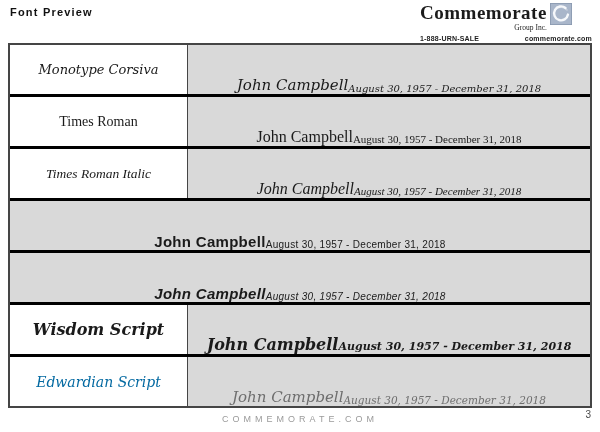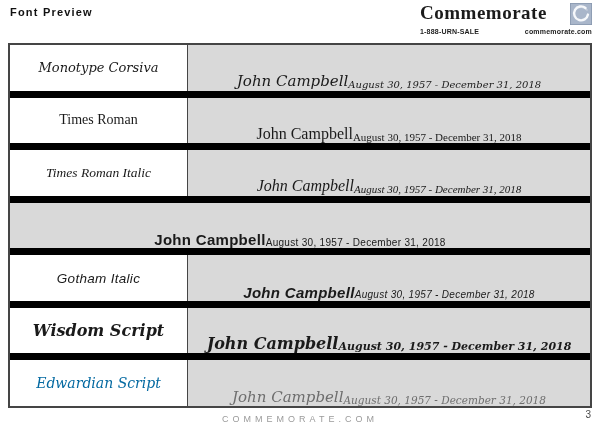--- a/index.html
+++ b/index.html
@@ -21,21 +21,21 @@
     letter-spacing: 1.2px;
     color: #111;
   }
   .logo-block {
     position: absolute;
     right: 8px; top: 3px;
     width: 172px;
   }
   .logo-row {
     display: flex;
-    justify-content: space-between;
+    justify-content: flex-start;
     align-items: flex-start;
     gap: 3px;
   }
   .logo-text { text-align: right; }
   .brand {
     font-family: "Liberation Serif", serif;
     font-weight: bold;
     font-size: 19px;
     line-height: 1;
     letter-spacing: 0.5px;
@@ -63,21 +63,21 @@
   
   .font-table {
     position: absolute;
     left: 8px; top: 43px;
     width: 584px; height: 365px;
     border: 2px solid #454545;
     display: flex;
     flex-direction: column;
     background: #fff;
   }
-  .ft-row { flex: 1; display: flex; border-top: 7px solid #000000; }
+  .ft-row { flex: 1; display: flex; border-top: 3px solid #000000; }
   .ft-row:first-child { border-top: none; }
   .cell-name {
     width: 178px;
     display: flex; align-items: center; justify-content: center;
     background: #ffffff;
     border-right: 1px solid #454545;
     text-align: center;
     padding: 2px 6px;
   }
   .cell-sample {
@@ -138,20 +138,21 @@
 </style>
 </head>
 <body>
 
 <div class="page-title">Font Preview</div>
 
 <div class="logo-block">
   <div class="logo-row">
     <div class="logo-text">
       <div class="brand">Commemorate</div>
+      <div class="brand-sub">Group Inc.</div>
     </div>
     <div class="logo-icon">
       <svg viewBox="0 0 24 24" width="22" height="22" aria-hidden="true">
         <rect x="0.5" y="0.5" width="23" height="23" fill="#a9b6ca" stroke="#8a99b0"></rect>
         <path d="M10 4.8 A8.3 8.3 0 0 1 18.6 7.6" fill="none" stroke="#c6cfdc" stroke-width="1.8" stroke-linecap="round"></path>
         <path d="M16.9 5.4 A7.6 7.6 0 1 0 19.6 12.6" fill="none" stroke="#f6f8fb" stroke-width="2.6" stroke-linecap="round"></path>
       </svg>
     </div>
   </div>
   <div class="contact-row">
@@ -187,21 +188,20 @@
   </div>
 
   <div class="ft-row r3">
     <div class="cell-sample f-gotham">
       <div class="sample-name">John Campbell</div>
       <div class="sample-dates">August 30, 1957 - December 31, 2018</div>
     </div>
   </div>
 
   <div class="ft-row r4">
-    <div class="cell-name f-gothamit">Gotham Italic</div>
     <div class="cell-sample f-gothamit">
       <div class="sample-name">John Campbell</div>
       <div class="sample-dates">August 30, 1957 - December 31, 2018</div>
     </div>
   </div>
 
   <div class="ft-row r5">
     <div class="cell-name f-wisdom">Wisdom Script</div>
     <div class="cell-sample f-wisdom">
       <div class="sample-name">John Campbell</div>

